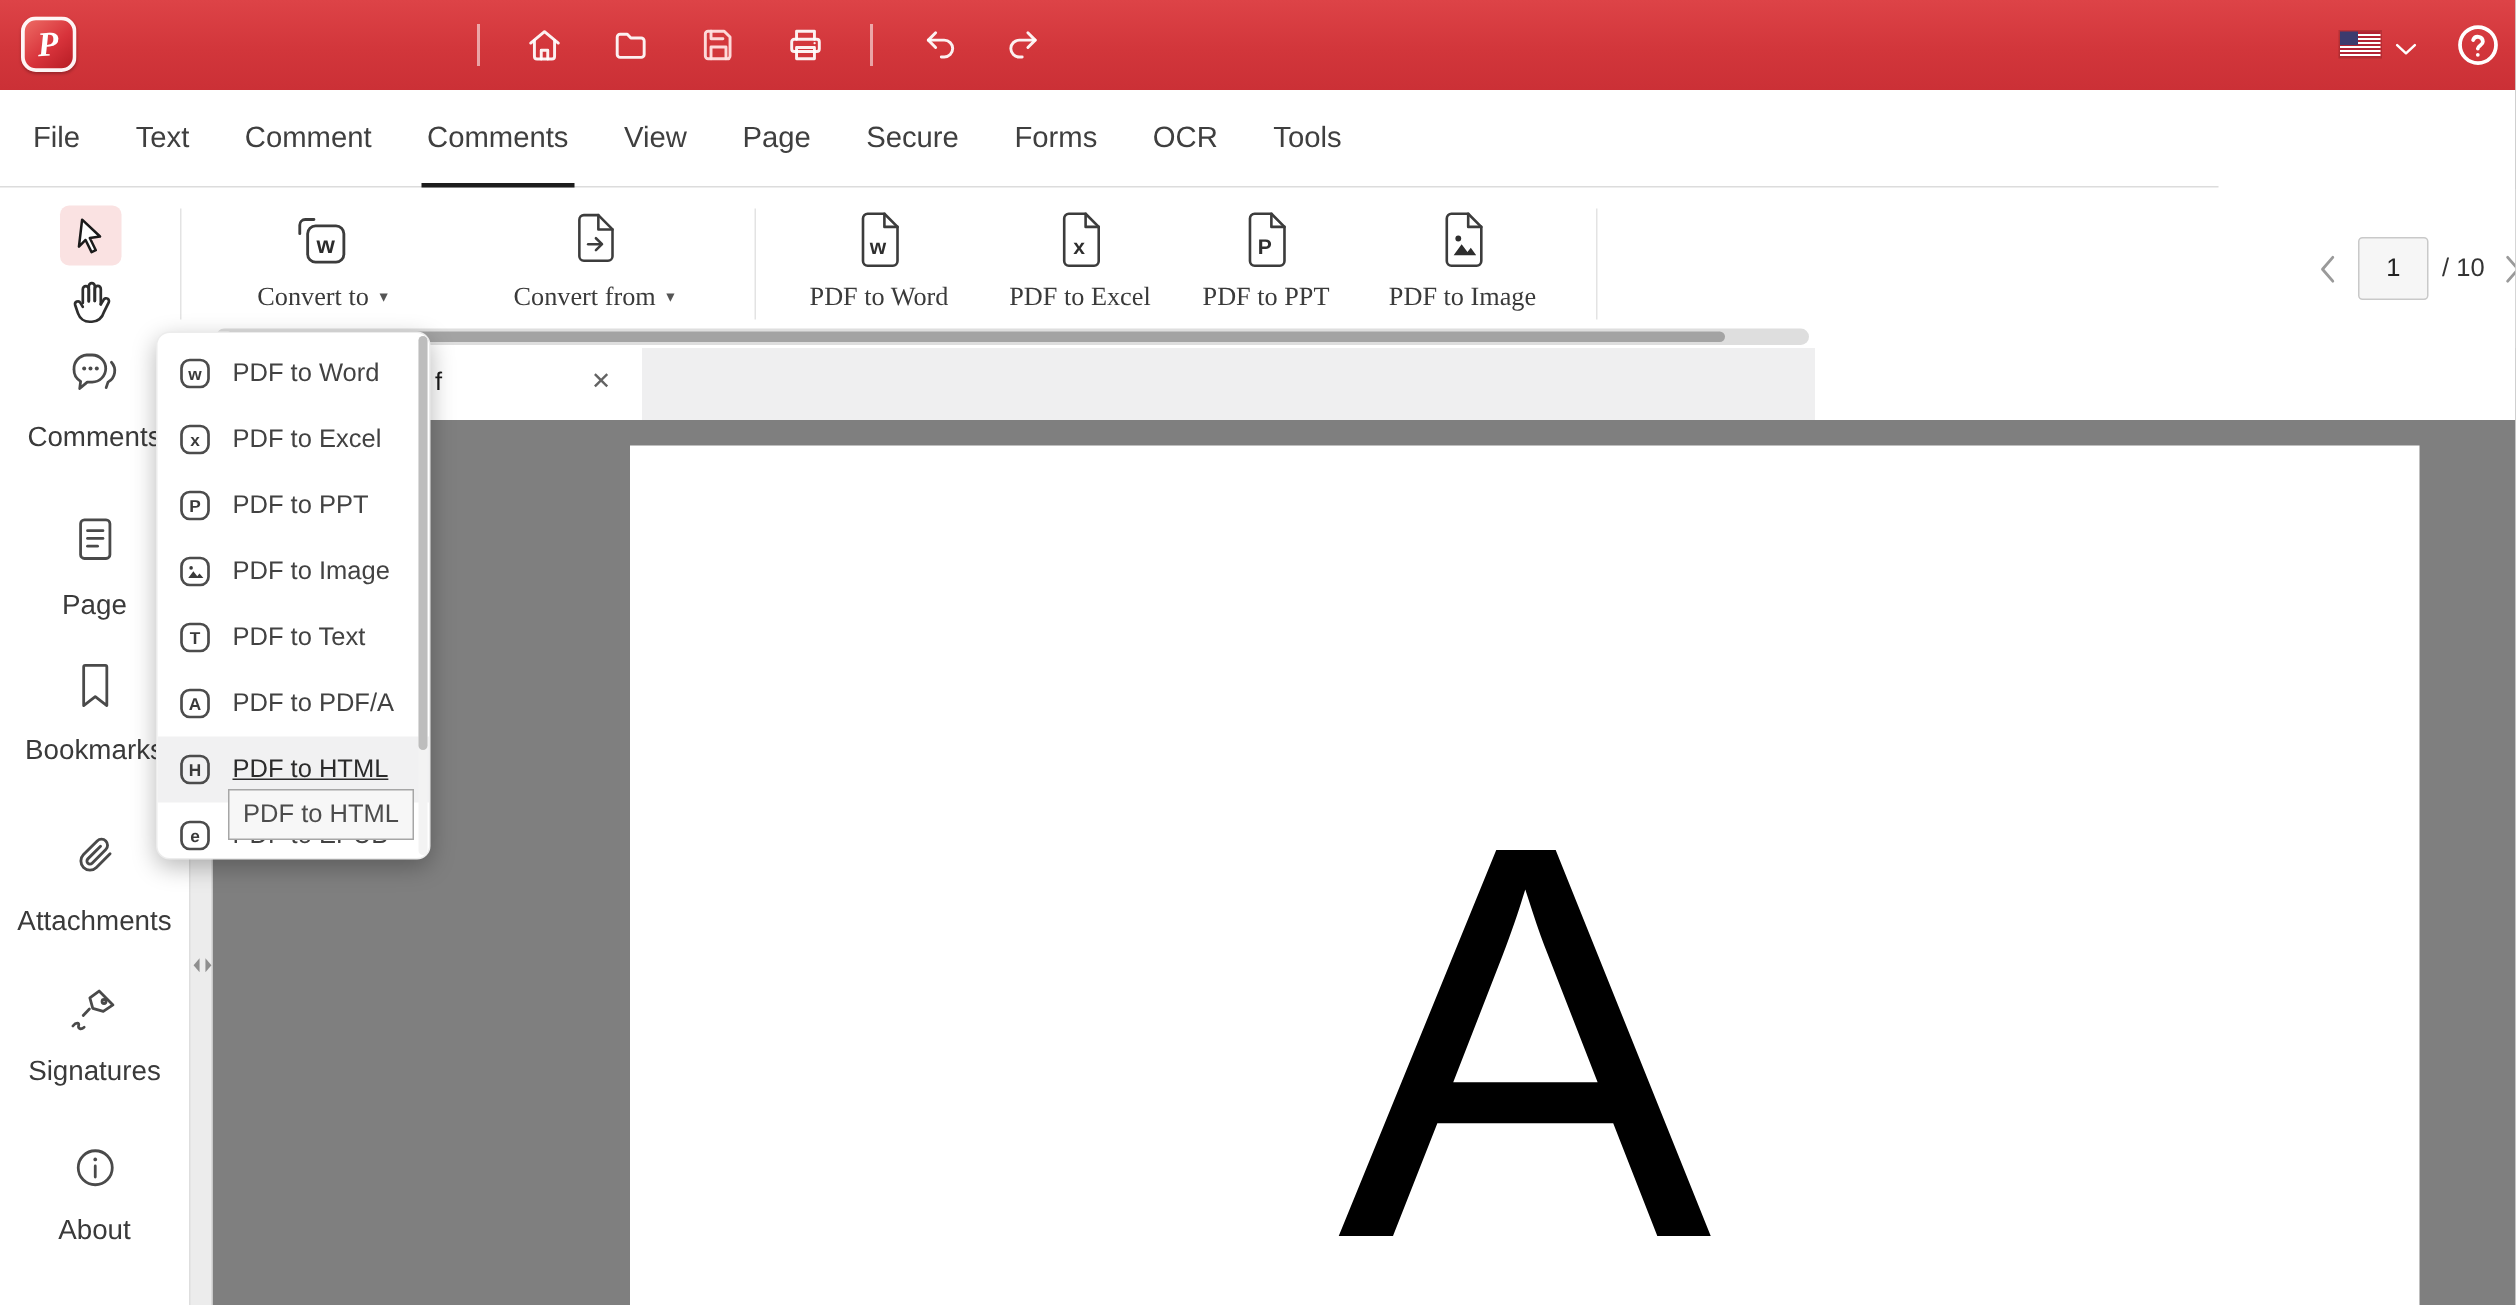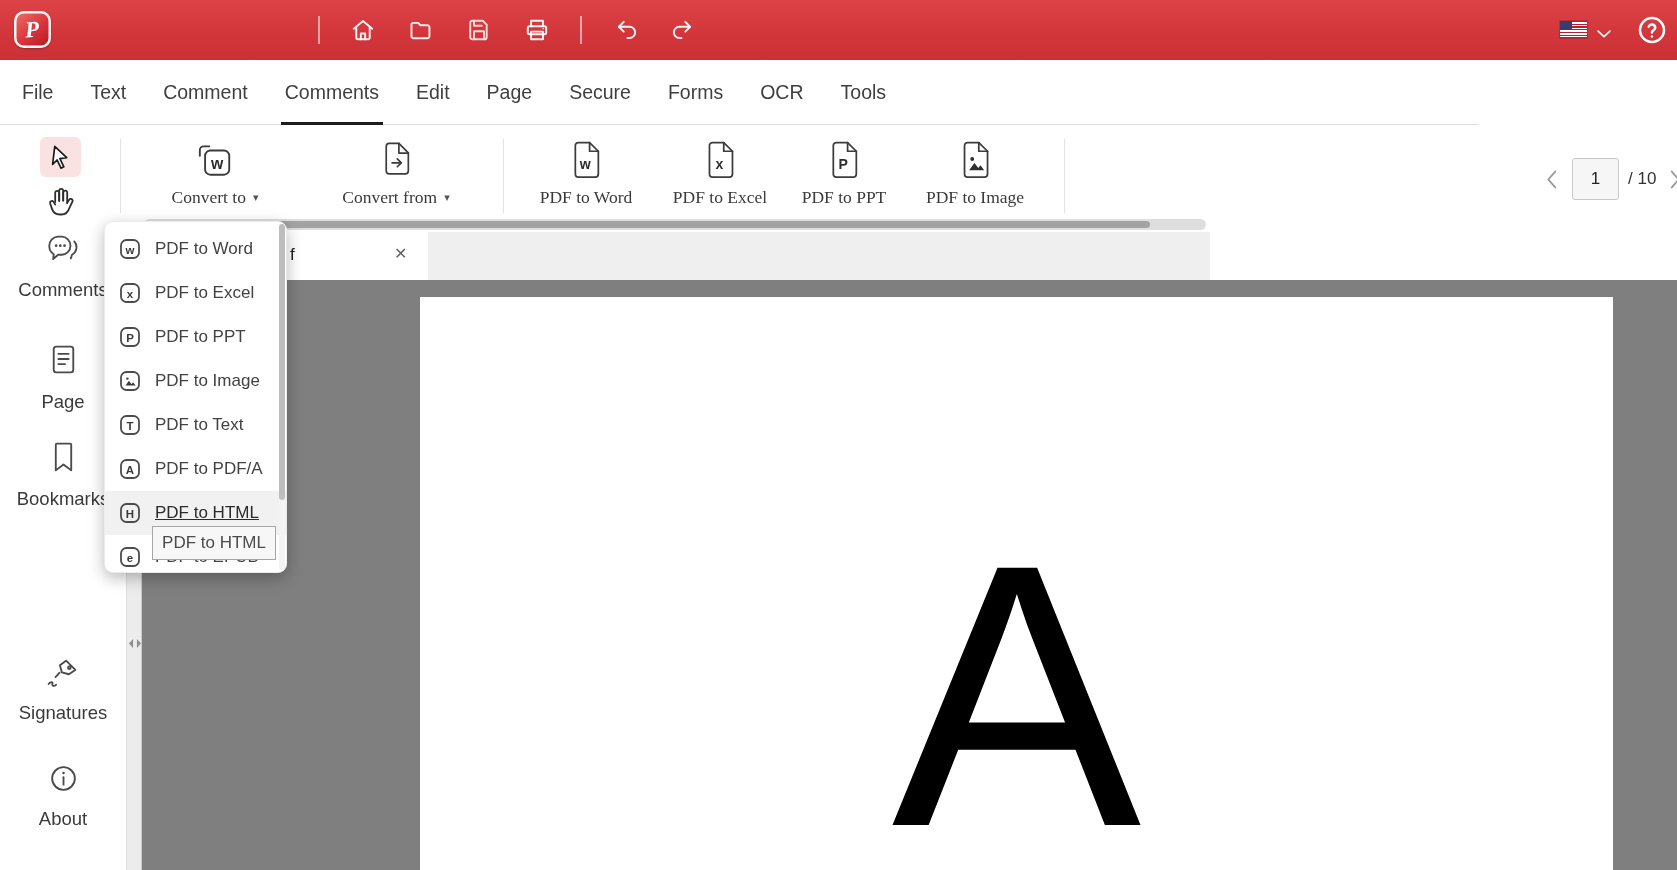--- a/index.html
+++ b/index.html
@@ -166,21 +166,21 @@
           <circle cx="11.9" cy="17.2" r="1" fill="currentColor" stroke="none"></circle>
         </svg>
     </div>
   </div>
 
   <div class="menubar">
       <div class="menu-item">File</div>
       <div class="menu-item">Text</div>
       <div class="menu-item">Comment</div>
       <div class="menu-item active">Comments</div>
-      <div class="menu-item">Edit</div>
+      <div class="menu-item">View</div>
       <div class="menu-item">Page</div>
       <div class="menu-item">Secure</div>
       <div class="menu-item">Forms</div>
       <div class="menu-item">OCR</div>
       <div class="menu-item">Tools</div>
     </div>
 
   <div class="toolbar">
     <div class="select-tool">
       <svg viewBox="0 0 26 30" width="23" height="27">
@@ -332,20 +332,26 @@
             <path d="M11 20.5h6.5"></path>
           </svg></span>
         <span class="side-label">Page</span>
       </div>
       <div class="side-item" style="top: 208px;">
         <span><svg class="oicon" viewBox="0 0 30 34" width="31" height="35" stroke-width="2">
             <path d="M8.5 3.5h13a1 1 0 0 1 1 1v25l-7.5-5.8-7.5 5.8v-25a1 1 0 0 1 1-1z"></path>
           </svg></span>
         <span class="side-label">Bookmarks</span>
       </div>
+      <div class="side-item" style="top: 321px;">
+        <span><svg class="oicon" viewBox="0 0 34 34" width="36" height="36" stroke-width="2">
+            <path d="M26.8 15.3l-8.6 8.6a5.7 5.7 0 0 1-8.1-8.1l8.6-8.6a3.8 3.8 0 0 1 5.4 5.4l-8.6 8.6a1.9 1.9 0 0 1-2.7-2.7l8-7.9"></path>
+          </svg></span>
+        <span class="side-label">Attachments</span>
+      </div>
       <div class="side-item" style="top: 530px;">
         <span><svg class="oicon" viewBox="0 0 32 32" width="33" height="33" stroke-width="2">
             <circle cx="16" cy="16" r="11"></circle>
             <path d="M16 14.8V22"></path>
             <circle cx="16" cy="10.6" r="1.2" fill="currentColor" stroke="none"></circle>
           </svg></span>
         <span class="side-label">About</span>
       </div>
       <div class="side-item" style="top: 424px;">
         <span><svg class="oicon" viewBox="0 0 36 32" width="37" height="33" stroke-width="1.9">

